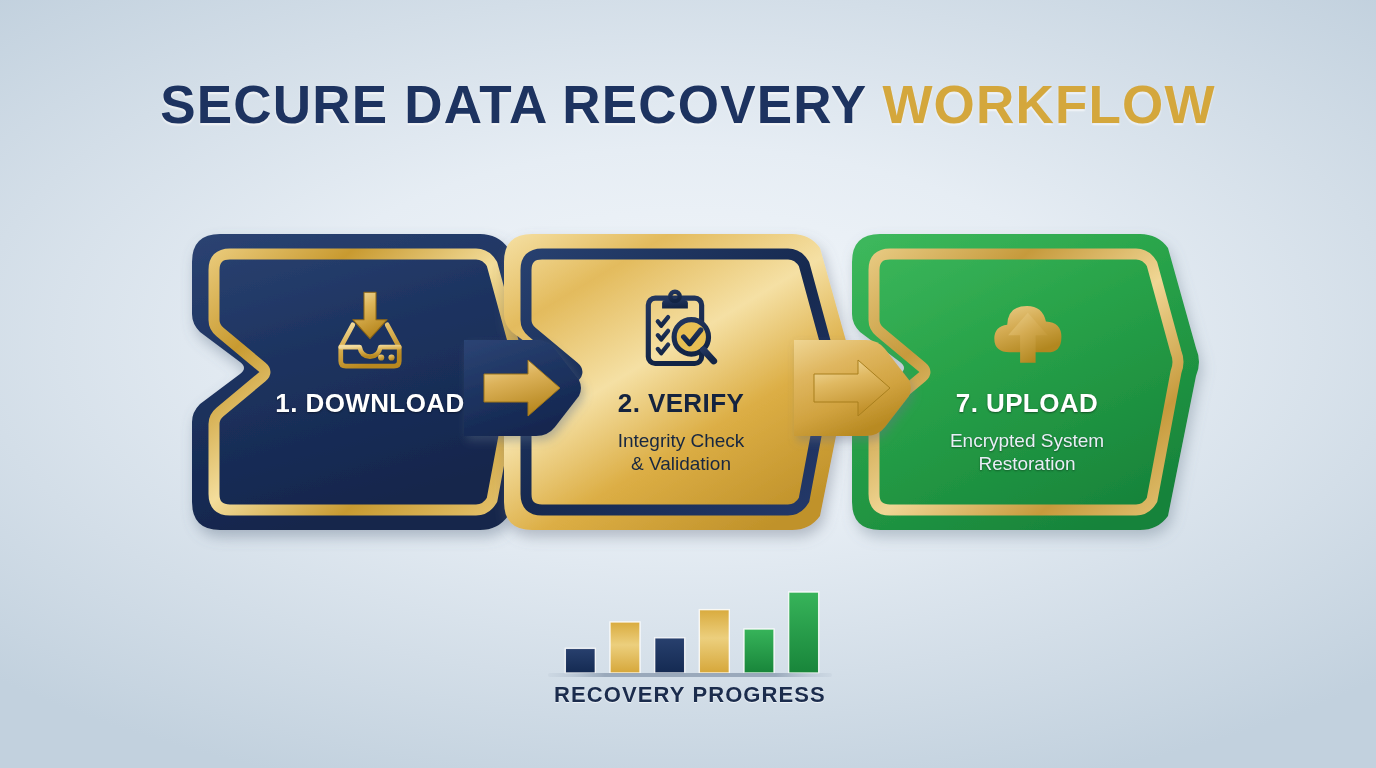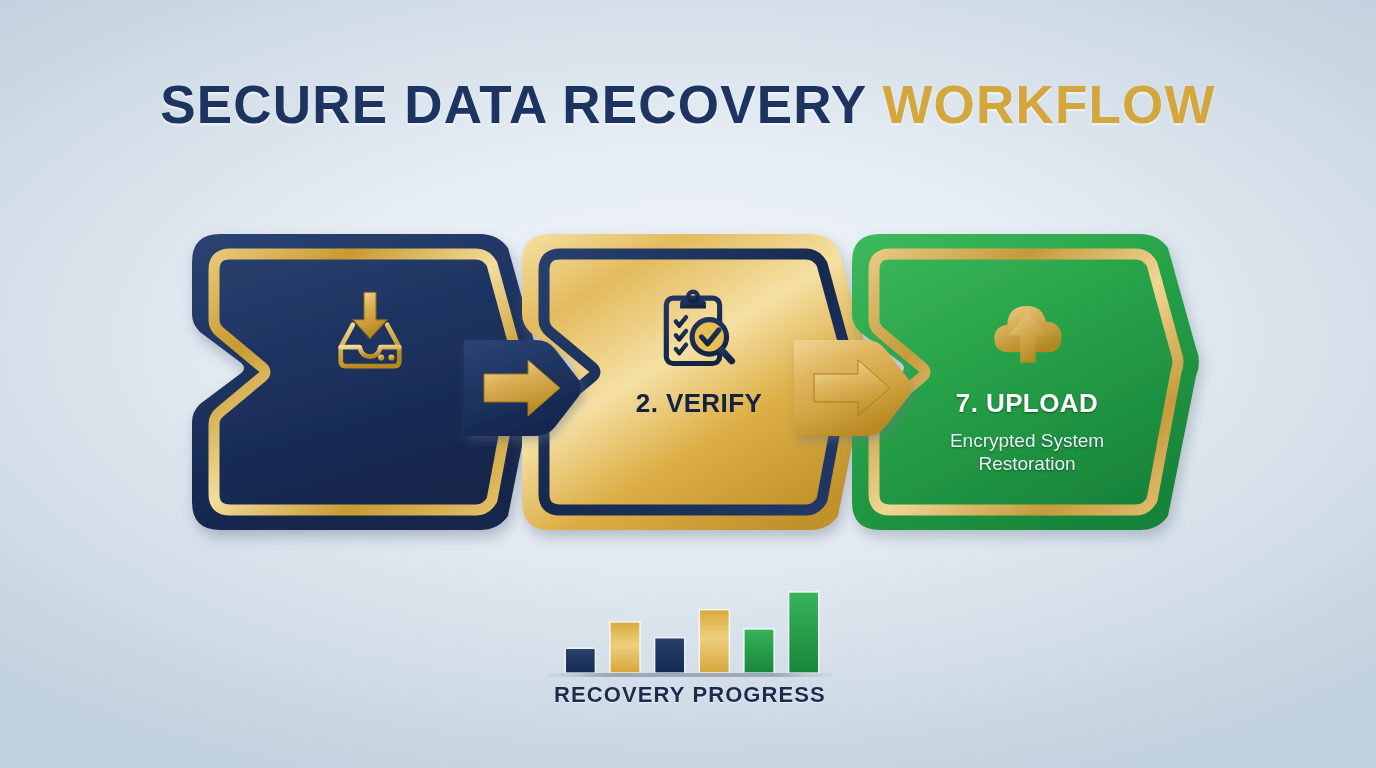--- a/index.html
+++ b/index.html
@@ -56,21 +56,21 @@
     height: 312px;
   }
 
   .step {
     position: absolute;
     top: 0;
     width: 330px;
     height: 312px;
   }
   #step-1 { left: 192px; }
-  #step-2 { left: 522px; }
+  #step-2 { left: 504px; }
   #step-3 { left: 852px; }
 
   .step-svg {
     position: absolute;
     left: -8px;
     top: -6px;
     width: 360px;
     height: 330px;
     overflow: visible;
   }
@@ -237,20 +237,21 @@
           </defs>
 
           <path d="M 43,6 L 57,6 L 57,38 L 70,38 L 50,60 L 30,38 L 43,38 Z" fill="url(#iconGold1)" stroke="#8d6615" stroke-width="1.2" stroke-linejoin="round"></path>
 
           <path d="M 26,44 L 34,44 M 66,44 L 74,44" stroke="url(#iconGold1)" stroke-width="5.5" stroke-linecap="round" fill="none"></path>
           <path d="M 30,44 L 16,70 L 16,86 Q 16,92 22,92 L 78,92 Q 84,92 84,86 L 84,70 L 70,44" fill="none" stroke="url(#iconGold1)" stroke-width="5.5" stroke-linejoin="round" stroke-linecap="round"></path>
           <path d="M 16,70 L 38,70 Q 40,81 50,81 Q 60,81 62,70 L 84,70" fill="none" stroke="url(#iconGold1)" stroke-width="5.5" stroke-linejoin="round" stroke-linecap="round"></path>
           <circle cx="63" cy="82" r="3.6" fill="url(#iconGold1)"></circle>
           <circle cx="75" cy="82" r="3.6" fill="url(#iconGold1)"></circle>
         </svg>
+        <div class="step-title">1. DOWNLOAD</div>
       </div>
     </div>
 
     <div class="step" id="step-2">
       <svg class="step-svg" viewBox="0 0 360 330">
         <defs>
           <linearGradient id="goldBody" x1="0.05" y1="0" x2="0.75" y2="1">
             <stop offset="0%" stop-color="#f3dc9c"></stop>
             <stop offset="20%" stop-color="#e3bb5d"></stop>
             <stop offset="46%" stop-color="#f5e0a4"></stop>
@@ -321,20 +322,24 @@
           <path d="M 23,40 L 27,45 L 35,35" fill="none" stroke="url(#navyIcon2)" stroke-width="5" stroke-linecap="round" stroke-linejoin="round"></path>
           <path d="M 23,56 L 27,61 L 35,51" fill="none" stroke="url(#navyIcon2)" stroke-width="5" stroke-linecap="round" stroke-linejoin="round"></path>
           <path d="M 23,72 L 27,77 L 35,67" fill="none" stroke="url(#navyIcon2)" stroke-width="5" stroke-linecap="round" stroke-linejoin="round"></path>
           <path d="M 43,38 L 58,38" stroke="url(#navyIcon2)" stroke-width="5" stroke-linecap="round"></path>
 
           <circle cx="62" cy="58" r="20" fill="#e8bf53" stroke="url(#navyIcon2)" stroke-width="6"></circle>
           <path d="M 53,58 L 60,66 L 73,50" fill="none" stroke="url(#navyIcon2)" stroke-width="6" stroke-linecap="round" stroke-linejoin="round"></path>
           <path d="M 76,73 L 88,86" stroke="url(#navyIcon2)" stroke-width="8" stroke-linecap="round"></path>
         </svg>
         <div class="step-title">2. VERIFY</div>
+        <div class="step-sub">
+          <div>Integrity Check</div>
+          <div>&amp; Validation</div>
+        </div>
       </div>
     </div>
 
     <div class="step" id="step-3">
       <svg class="step-svg" viewBox="0 0 360 330">
         <defs>
           <linearGradient id="greenBody" x1="0.1" y1="0" x2="0.7" y2="1">
             <stop offset="0%" stop-color="#3cb75b"></stop>
             <stop offset="45%" stop-color="#27a148"></stop>
             <stop offset="100%" stop-color="#17833a"></stop>

